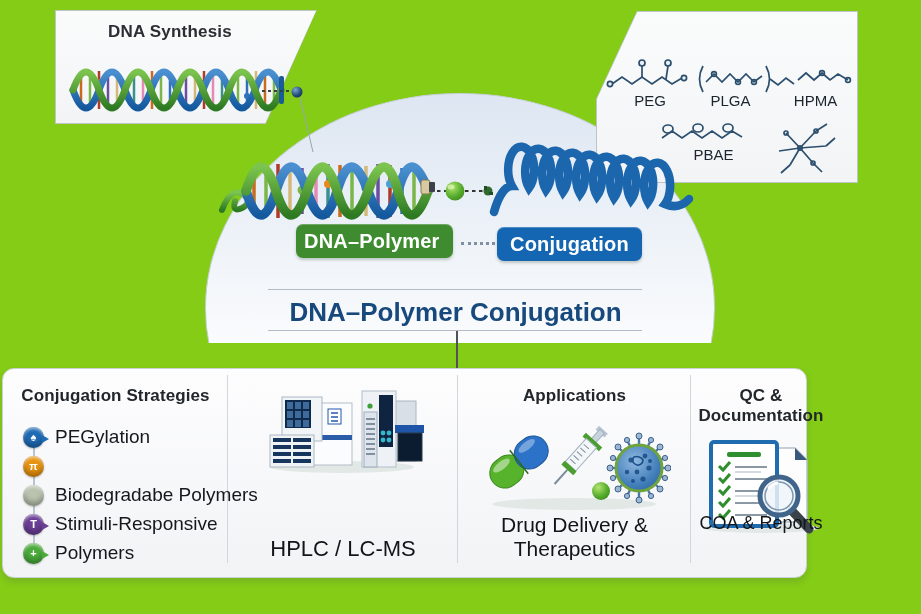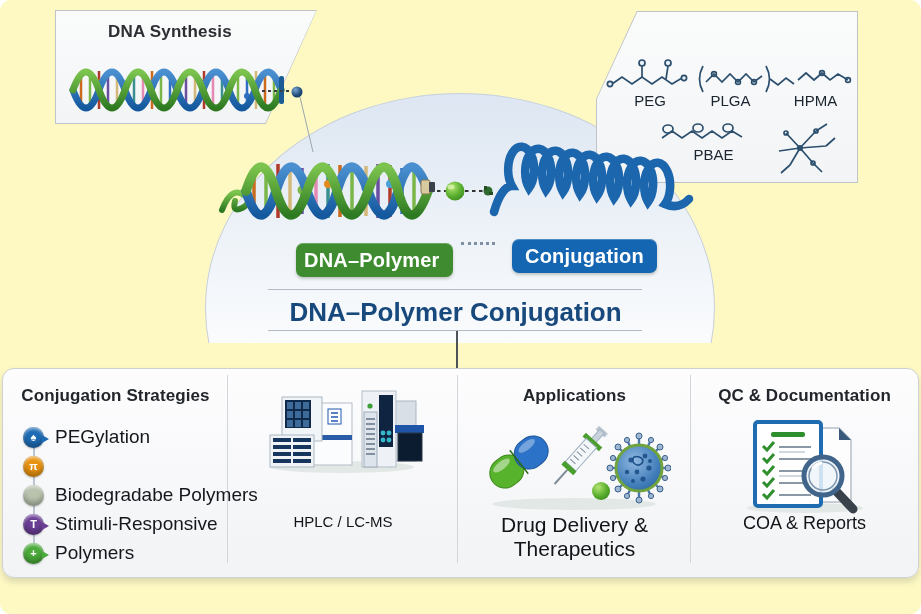--- a/index.html
+++ b/index.html
@@ -1,17 +1,17 @@
 <!DOCTYPE html>
 <html><head>
 <meta charset="utf-8">
 <style>
   html,body{margin:0;padding:0;background:#fff;}
-  .canvas{position:relative;width:921px;height:614px;background:#fef9c3;overflow:hidden;
-          font-family:"Liberation Sans",sans-serif;color:#1a1a1a;border-radius:11px;}
+  .canvas{position:relative;width:921px;height:614px;background:#84cc16;overflow:hidden;
+          font-family:"Liberation Sans",sans-serif;color:#1a1a1a;}
 
   
   .dome-clip{position:absolute;left:205px;top:93px;width:510px;height:250px;overflow:hidden;z-index:1;}
   .dome{width:510px;height:430px;border-radius:50%;
         background:linear-gradient(to bottom,#dde6f2 0%,#edf2f8 32%,#ffffff 68%);
         border:1px solid #c7d0db;box-sizing:border-box;}
 
   
   .cpanel{position:absolute;z-index:2;filter:drop-shadow(0 2px 3px rgba(50,60,75,.14));}
   .cpanel .shape-border{position:absolute;inset:0;background:#bfc4c9;}
@@ -24,45 +24,45 @@
   .float-label{position:absolute;z-index:6;text-align:center;}
   .panel-title{font-size:17px;font-weight:bold;color:#2b2e32;letter-spacing:.2px;}
   .poly-label{font-size:15px;color:#1b2530;}
 
   .overlay{position:absolute;left:0;top:0;z-index:5;pointer-events:none;}
 
   
   .badge{position:absolute;z-index:6;height:34px;line-height:34px;padding:0 13px;border-radius:7px;
          color:#fff;font-size:20px;font-weight:bold;letter-spacing:.2px;
          box-shadow:0 2px 3px rgba(40,60,40,.25), inset 0 1px 0 rgba(255,255,255,.25);}
-  .badge-green{left:296px;top:243px;padding-left:8px;}
-  .badge-blue{left:512px;top:227px;margin-top:12px;}
+  .badge-green{left:296px;top:224px;padding-left:8px;}
+  .badge-blue{left:497px;top:227px;}
   .dotted-link{position:absolute;left:461px;top:242px;width:34px;height:0;
                border-top:3px dotted #7e90a2;z-index:6;}
 
   
   .rule{position:absolute;height:1px;background:#b3bcc6;z-index:4;}
   .rule-top{left:268px;top:289px;width:374px;}
   .rule-bottom{left:268px;top:330px;width:374px;}
   .main-title{position:absolute;left:233px;top:297px;width:445px;text-align:center;
               font-size:26px;font-weight:bold;z-index:6;}
   .v-connector{position:absolute;left:456px;top:331px;width:2px;height:37px;background:#4d5359;z-index:4;}
 
   
-  .bottom{position:absolute;left:2px;top:368px;width:917px;height:210px;z-index:2;
+  .bottom{position:absolute;left:2px;top:368px;width:805px;height:210px;z-index:2;
           border:1px solid #ccd1d6;border-radius:12px;
           background:linear-gradient(#fdfdfe,#f2f3f5);
           box-shadow:0 4px 6px rgba(60,70,85,.18);
           display:grid;grid-template-columns:225px 230px 233px 1fr;box-sizing:border-box;}
   .sec{position:relative;}
   .sec:not(:last-child)::after{content:"";position:absolute;right:0;top:6px;bottom:14px;width:1px;background:#d2d6da;}
   .sec-title{margin-top:17px;text-align:center;font-size:17px;font-weight:bold;color:#22262b;letter-spacing:.1px;}
   .illus{display:block;margin:10px auto 0;}
   .caption{position:absolute;left:0;right:0;top:144px;text-align:center;color:#111418;}
-  .cap-lg{font-size:15px;}
+  .cap-lg{font-size:22px;margin-top:23px;}
   .cap-md{font-size:21px;}
   .cap-sm{font-size:18px;}
 
   
   .strat-wrap{position:absolute;left:20px;top:57px;}
   .strat-line{position:absolute;left:10px;top:12px;width:2px;height:116px;background:#b9c6d2;z-index:0;}
   .strat-list{position:relative;display:flex;flex-direction:column;gap:7px;z-index:1;}
   .strat-item{display:flex;align-items:center;height:22px;gap:11px;}
   .pin{position:relative;width:21px;height:21px;border-radius:50%;flex:0 0 21px;
        display:flex;align-items:center;justify-content:center;color:#fff;font-size:11px;font-weight:bold;

